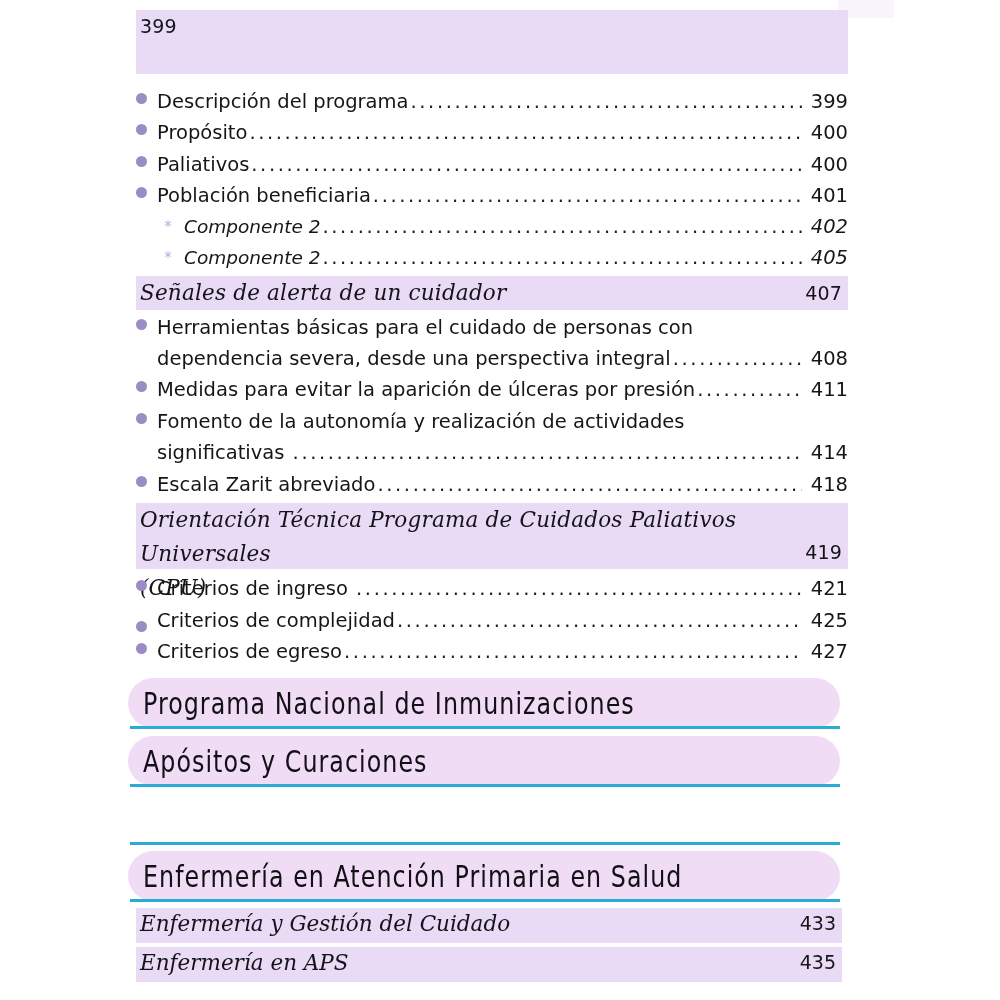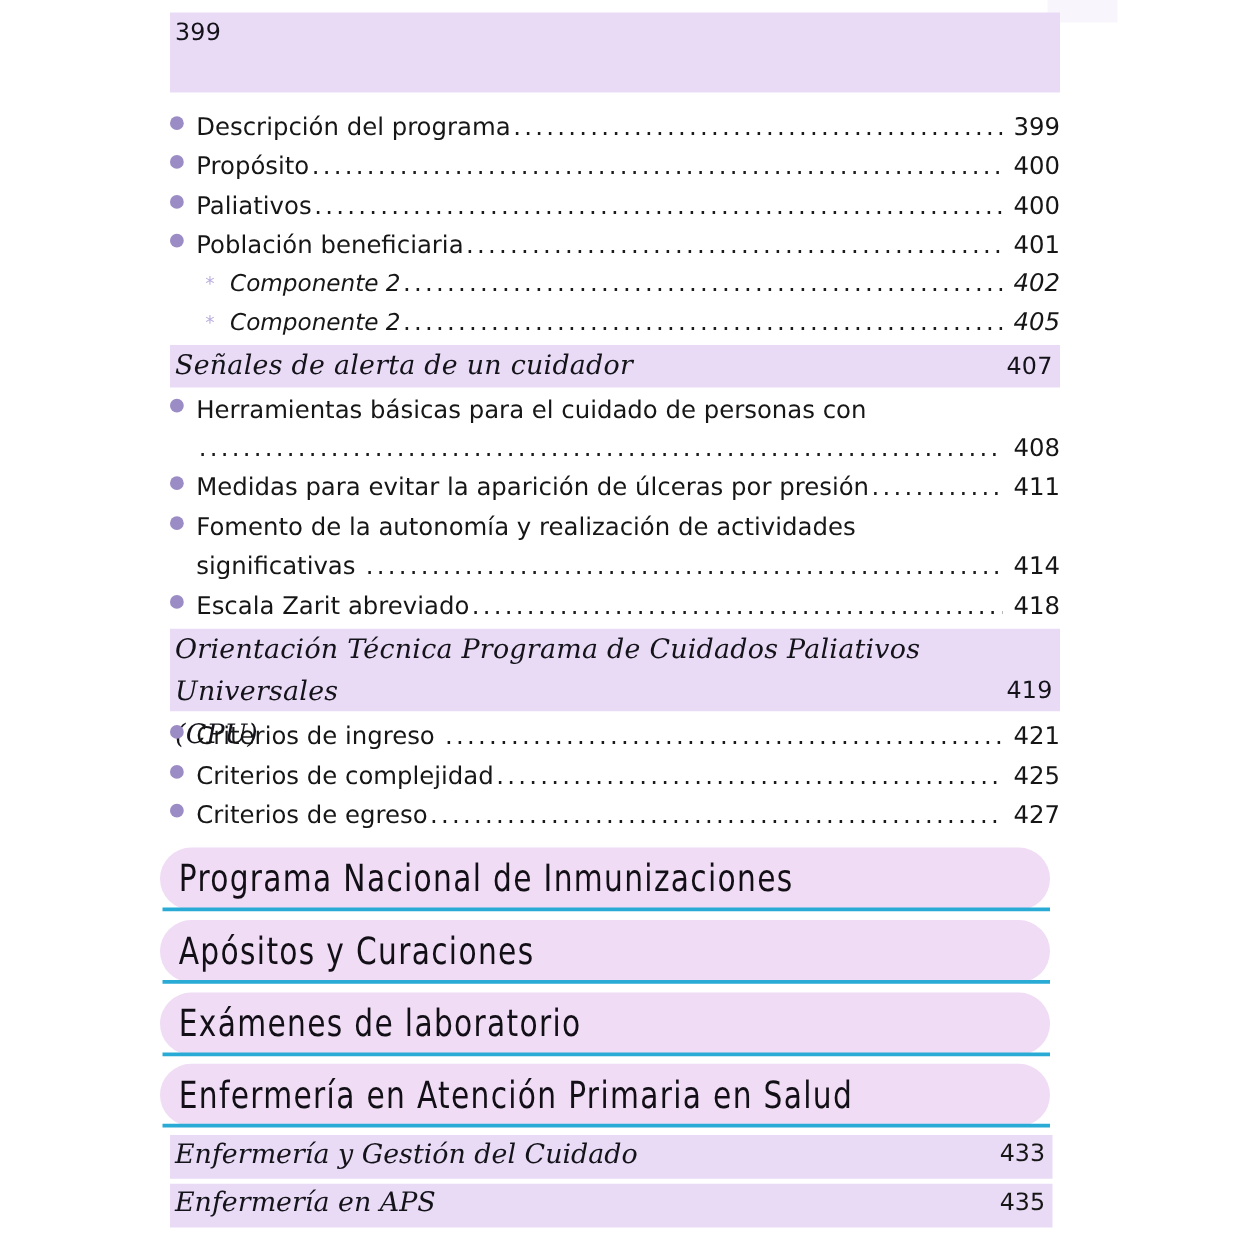--- a/index.html
+++ b/index.html
@@ -259,20 +259,21 @@
       <span class="sh-page">407</span>
     </div>
   </div>
 
   <div class="entry wrapfirst" style="top:313px;">
     <span class="bullet"></span>
     <span class="etext">Herramientas básicas para el cuidado de personas con</span>
 
   </div>
   <div class="entry cont" style="top:344px;">
+    <span class="etext">dependencia severa, desde una perspectiva integral</span>
     <span class="leader">........................................................................................................</span>
     <span class="epage">408</span>
   </div>
 
   <div class="entry" style="top:375px;">
     <span class="bullet"></span>
     <span class="etext">Medidas para evitar la aparición de úlceras por presión</span>
     <span class="leader">........................................................................................................</span>
     <span class="epage">411</span>
   </div>
@@ -303,21 +304,21 @@
     </div>
   </div>
 
   <div class="entry" style="top:574px;">
     <span class="bullet"></span>
     <span class="etext">Criterios de ingreso </span>
     <span class="leader">........................................................................................................</span>
     <span class="epage">421</span>
   </div>
 
-  <div class="entry" style="top:606px;">
+  <div class="entry" style="top:606px;align-items:flex-end;">
     <span class="bullet"></span>
     <span class="etext">Criterios de complejidad</span>
     <span class="leader">........................................................................................................</span>
     <span class="epage">425</span>
   </div>
 
   <div class="entry" style="top:637px;">
     <span class="bullet"></span>
     <span class="etext">Criterios de egreso</span>
     <span class="leader">........................................................................................................</span>
@@ -327,23 +328,20 @@
   <div class="chapter" style="top:678px;">
     <span class="ch-title">Programa Nacional de Inmunizaciones</span>
   </div>
   <div class="chapter-rule" style="top:726px;"></div>
 
   <div class="chapter" style="top:736px;">
     <span class="ch-title">Apósitos y Curaciones</span>
   </div>
   <div class="chapter-rule" style="top:784px;"></div>
 
-  <div class="chapter" style="top:794px;">
-    <span class="ch-title">Exámenes de laboratorio</span>
-  </div>
   <div class="chapter-rule" style="top:842px;"></div>
 
   <div class="chapter" style="top:851px;">
     <span class="ch-title">Enfermería en Atención Primaria en Salud</span>
   </div>
   <div class="chapter-rule" style="top:899px;"></div>
 
   <div class="flat-row" style="top:908px;">
     <span class="fr-title">Enfermería y Gestión del Cuidado</span>
     <span class="fr-page">433</span>

